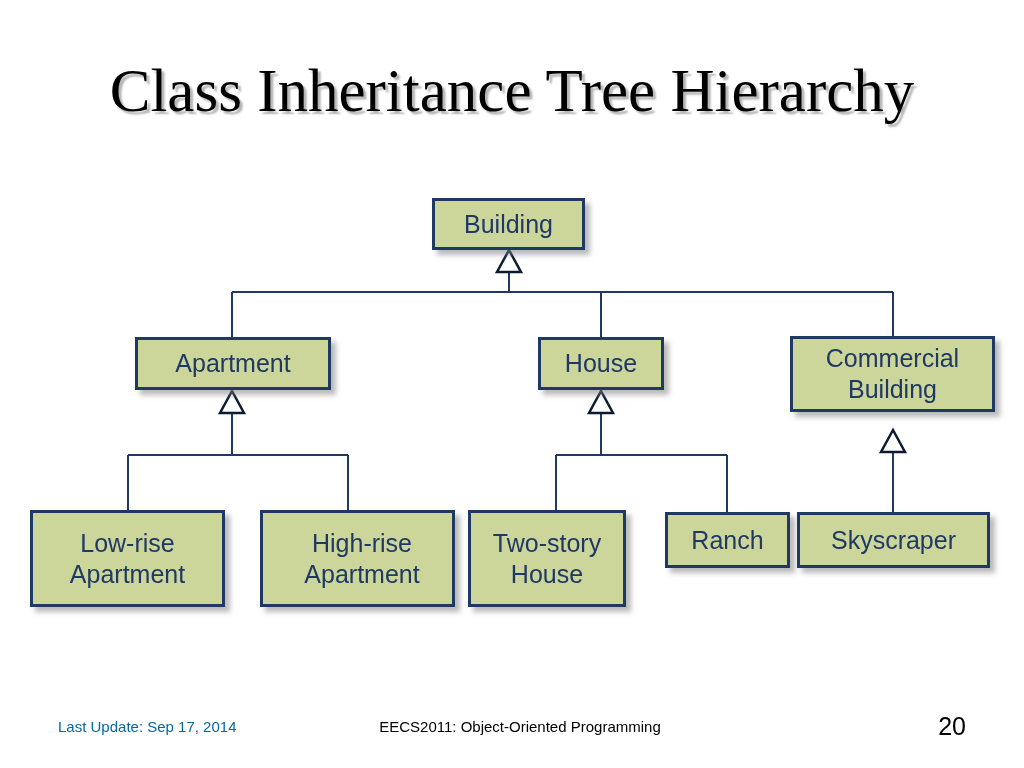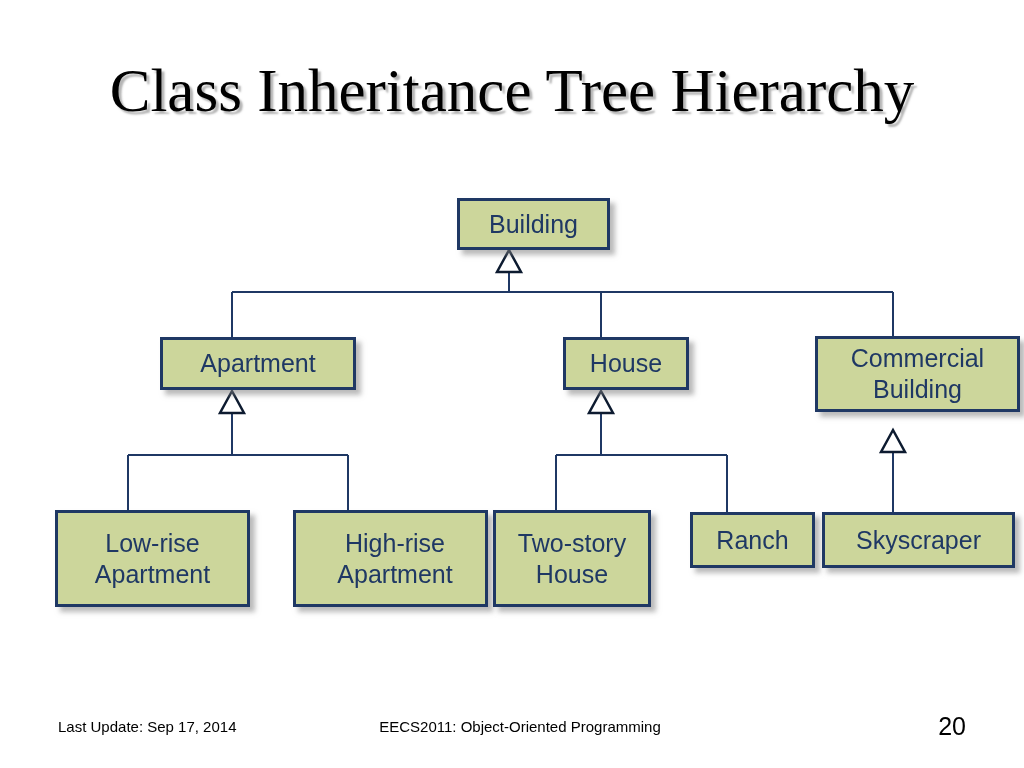--- a/index.html
+++ b/index.html
@@ -59,42 +59,41 @@
     color: #1f3864;
     font-family: "Liberation Sans", sans-serif;
     font-size: 25px;
     line-height: 31px;
     display: flex;
     align-items: center;
     justify-content: center;
     text-align: center;
     box-shadow: 5px 5px 5px rgba(130,130,130,0.55);
     padding: 0 6px;
-    margin-left: 25px;
   }
   .class-box .label {
     display: block;
     width: 100%;
     white-space: pre-line;
   }
 
   
   #footer {
     position: absolute;
     left: 0;
     top: 718px;
     width: 1024px;
     height: 30px;
   }
   #footer-date {
     position: absolute;
     left: 58px;
     top: 0;
     font-size: 15px;
-    color: #000000;
+    color: #0369a1;
     font-family: "Liberation Sans", sans-serif;
     white-space: nowrap;
   }
   #footer-course {
     position: absolute;
     left: 0;
     top: 0;
     width: 1024px;
     text-align: center;
     font-size: 15px;
@@ -164,21 +163,21 @@
   <div class="class-box" style="left:790px; top:336px; width:205px; height:76px;">
     <span class="label">Commercial
 Building</span>
   </div>
 
   <div class="class-box" style="left:30px; top:510px; width:195px; height:97px;">
     <span class="label">Low-rise
 Apartment</span>
   </div>
 
-  <div class="class-box" style="left:268px; top:510px; width:195px; height:97px;padding-left:15px;">
+  <div class="class-box" style="left:260px; top:510px; width:195px; height:97px;padding-left:15px;">
     <span class="label">High-rise
 Apartment</span>
   </div>
 
   <div class="class-box" style="left:468px; top:510px; width:158px; height:97px;">
     <span class="label">Two-story
 House</span>
   </div>
 
   <div class="class-box" style="left:665px; top:512px; width:125px; height:56px;">

